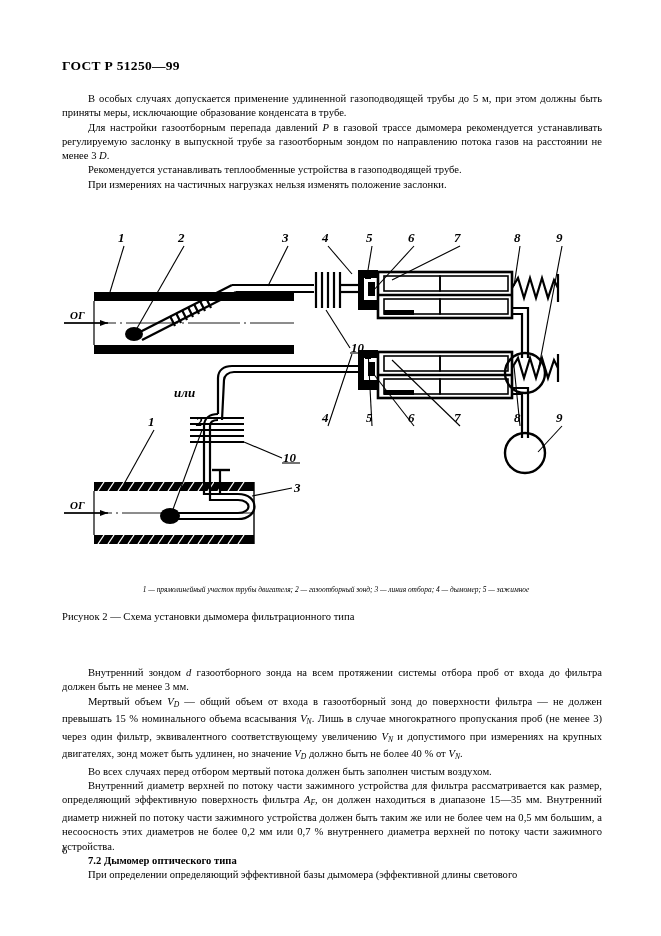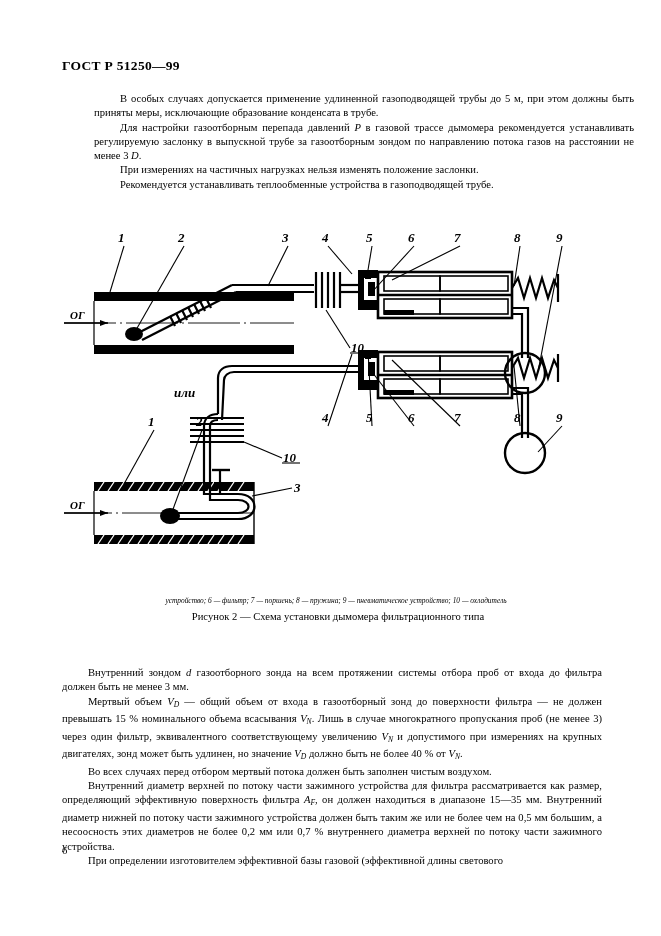--- a/index.html
+++ b/index.html
@@ -35,21 +35,21 @@
   
   .body-block {
     position: absolute;
     left: 62px;
     width: 540px;
     font-size: 10.6px;
     line-height: 14.3px;
     text-align: justify;
     text-justify: inter-word;
   }
-  #block-top { top: 92px; margin-left: 32px; }
+  #block-top { top: 92px; }
   #block-bottom { top: 666px; }
   .para {
     margin: 0;
     text-indent: 26px;
     text-align: justify;
   }
   .it { font-style: italic; }
   .sub {
     font-size: 7.6px;
     vertical-align: -0.30em;
@@ -80,24 +80,24 @@
     left: 18px;
     top: 354px;
     width: 512px;
     font-size: 7.4px;
     line-height: 11px;
     text-align: center;
     font-family: "Liberation Serif", "DejaVu Serif", serif;
   }
   .fig-title {
     position: absolute;
-    left: 6px;
+    left: 0;
     top: 381px;
     width: 540px;
-    text-align: center;
+    text-align: left;
     font-size: 10.6px;
   }
   
   .page-number {
     position: absolute;
     left: 62px;
     top: 845px;
     font-size: 10.6px;
   }
   svg { display: block; }
@@ -117,22 +117,22 @@
 </head>
 <body>
 
 <div class="page">
 
   <div class="doc-header">ГОСТ Р 51250—99</div>
 
   <div class="body-block" id="block-top">
     <p class="para" id="p1"><span>В особых случаях допускается применение удлиненной газоподводящей трубы до 5 м, при этом должны быть приняты меры, исключающие образование конденсата в трубе.</span></p>
     <p class="para" id="p2"><span>Для настройки газоотборным перепада давлений </span><span class="it">P</span><span> в газовой трассе дымомера рекомендуется устанавливать регулируемую заслонку в выпускной трубе за газоотборным зондом по направлению потока газов на расстоянии не менее 3 </span><span class="it">D</span><span>.</span></p>
+    <p class="para" id="p4"><span>Рекомендуется устанавливать теплообменные устройства в газоподводящей трубе.</span></p>
     <p class="para" id="p3"><span>При измерениях на частичных нагрузках нельзя изменять положение заслонки.</span></p>
-    <p class="para" id="p4"><span>Рекомендуется устанавливать теплообменные устройства в газоподводящей трубе.</span></p>
   </div>
 
   <div class="figure-wrap">
     <div class="fig-svg-holder">
       <svg width="540" height="358" viewBox="0 0 540 358" xmlns="http://www.w3.org/2000/svg">
         <g stroke="#000" fill="none" stroke-width="1.3">
 
           <rect x="32" y="62" width="200" height="9" fill="#000" stroke="none"></rect>
           <rect x="32" y="115" width="200" height="9" fill="#000" stroke="none"></rect>
           <line x1="32" y1="71" x2="32" y2="115" stroke="#000" stroke-width="1.2"></line>
@@ -324,30 +324,31 @@
           <text class="lbl" x="346" y="192" fill="#000" stroke="none">6</text>
           <text class="lbl" x="392" y="192" fill="#000" stroke="none">7</text>
           <text class="lbl" x="452" y="192" fill="#000" stroke="none">8</text>
           <text class="lbl" x="494" y="192" fill="#000" stroke="none">9</text>
           <text class="lbl" x="221" y="232" fill="#000" stroke="none">10</text>
         </g>
       </svg>
     </div>
 
     <div class="fig-caption">
+      <span class="it">1 — прямолинейный участок трубы двигателя; 2 — газоотборный зонд; 3 — линия отбора; 4 — дымомер; 5 —  зажимное</span>
       <br>
-      <span class="it">устройство; 6 — фильтр; 7 — поршень; 8 — пружина; 9 — пневматическое устройство; 10 — охладитель</span>
     </div>
 
     <div class="fig-title">Рисунок 2 — Схема установки дымомера фильтрационного типа</div>
   </div>
 
   <div class="body-block" id="block-bottom">
     <p class="para" id="q1"><span>Внутренний зондом </span><span class="it">d</span><span> газоотборного зонда на всем протяжении системы отбора проб от входа до фильтра должен быть не менее 3 мм.</span></p>
     <p class="para" id="q2"><span>Мертвый объем  </span><span class="it">V</span><span class="sub">D</span><span> — общий объем от входа в газоотборный зонд до поверхности фильтра — не должен превышать 15 % номинального объема всасывания </span><span class="it">V</span><span class="sub">N</span><span>. Лишь в случае многократного пропускания проб (не менее 3) через один фильтр, эквивалентного соответствующему увеличению </span><span class="it">V</span><span class="sub">N</span><span> и допустимого при измерениях на крупных двигателях, зонд может быть удлинен, но значение </span><span class="it">V</span><span class="sub">D</span><span> должно быть не более 40 % от </span><span class="it">V</span><span class="sub">N</span><span>.</span></p>
     <p class="para" id="q3"><span>Во всех случаях перед отбором мертвый потока должен быть заполнен чистым воздухом.</span></p>
     <p class="para" id="q4"><span>Внутренний диаметр верхней по потоку части зажимного устройства для фильтра рассматривается как размер, определяющий эффективную поверхность фильтра </span><span class="it">A</span><span class="sub">F</span><span>, он должен находиться в диапазоне 15—35 мм. Внутренний диаметр нижней по потоку части зажимного устройства должен быть таким же или не более чем на 0,5 мм большим, а несоосность этих диаметров не более 0,2 мм или 0,7 % внутреннего диаметра верхней по потоку части зажимного устройства.</span></p>
-    <p class="para">При определении изготовителем эффективной базы газовой (эффективной длины светового</p>
+    <p class="heading">7.2  Дымомер оптического типа</p>
+    <p class="para">При определении определяющий эффективной базы дымомера (эффективной длины светового</p>
   </div>
 
   <div class="page-number">6</div>
 
 </div>
 
 </body></html>

